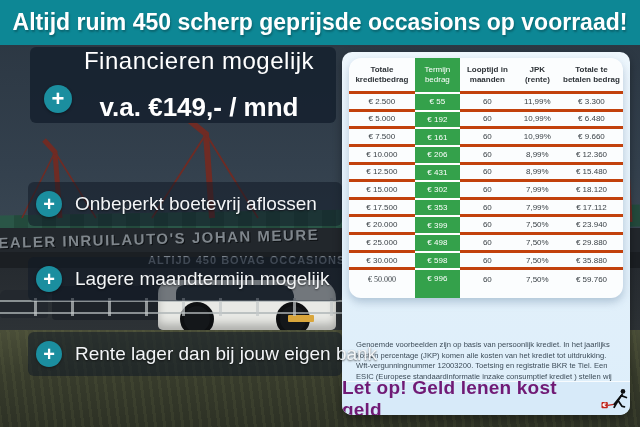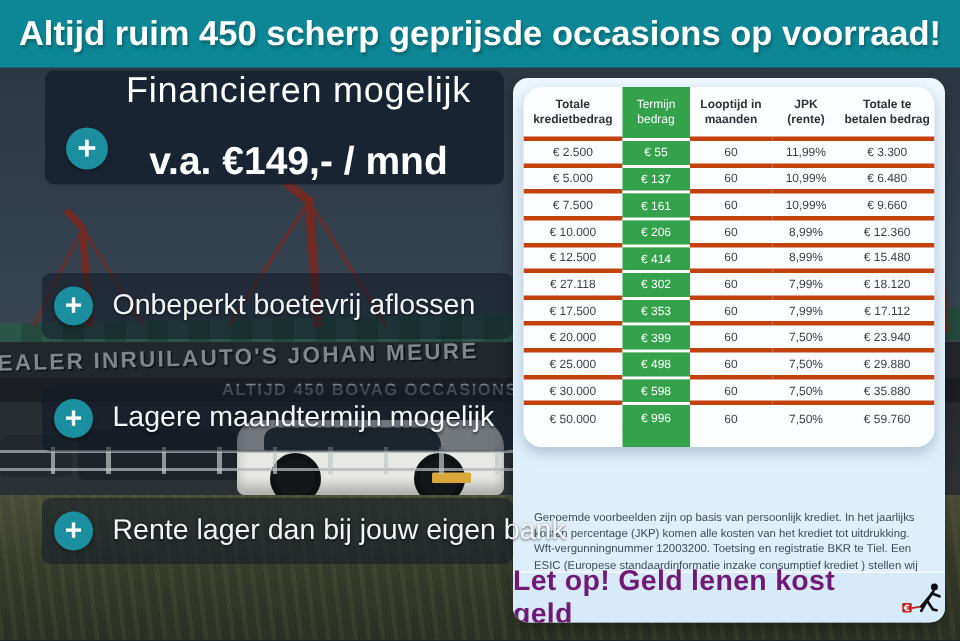--- a/index.html
+++ b/index.html
@@ -162,40 +162,40 @@
           <div class="th green">Termijn bedrag</div>
           <div class="th">Looptijd in maanden</div>
           <div class="th">JPK (rente)</div>
           <div class="th">Totale te betalen bedrag</div>
           <div class="td">€ 2.500</div>
           <div class="td green">€ 55</div>
           <div class="td">60</div>
           <div class="td">11,99%</div>
           <div class="td">€ 3.300</div>
           <div class="td">€ 5.000</div>
-          <div class="td green">€ 137</div>
+          <div class="td green">€ 192</div>
           <div class="td">60</div>
           <div class="td">10,99%</div>
           <div class="td">€ 6.480</div>
           <div class="td">€ 7.500</div>
           <div class="td green">€ 161</div>
           <div class="td">60</div>
           <div class="td">10,99%</div>
           <div class="td">€ 9.660</div>
           <div class="td">€ 10.000</div>
           <div class="td green">€ 206</div>
           <div class="td">60</div>
           <div class="td">8,99%</div>
           <div class="td">€ 12.360</div>
           <div class="td">€ 12.500</div>
-          <div class="td green">€ 414</div>
+          <div class="td green">€ 431</div>
           <div class="td">60</div>
           <div class="td">8,99%</div>
           <div class="td">€ 15.480</div>
-          <div class="td">€ 27.118</div>
+          <div class="td">€ 15.000</div>
           <div class="td green">€ 302</div>
           <div class="td">60</div>
           <div class="td">7,99%</div>
           <div class="td">€ 18.120</div>
           <div class="td">€ 17.500</div>
           <div class="td green">€ 353</div>
           <div class="td">60</div>
           <div class="td">7,99%</div>
           <div class="td">€ 17.112</div>
           <div class="td">€ 20.000</div>
@@ -206,21 +206,21 @@
           <div class="td">€ 25.000</div>
           <div class="td green">€ 498</div>
           <div class="td">60</div>
           <div class="td">7,50%</div>
           <div class="td">€ 29.880</div>
           <div class="td">€ 30.000</div>
           <div class="td green">€ 598</div>
           <div class="td">60</div>
           <div class="td">7,50%</div>
           <div class="td">€ 35.880</div>
-          <div class="td" style="border-bottom: none;">€ 50.000</div>
+          <div class="td" style="border-bottom: none; font-family: Liberation Serif, serif;">€ 50.000</div>
           <div class="td green">€ 996</div>
           <div class="td" style="border-bottom: none;">60</div>
           <div class="td" style="border-bottom: none;">7,50%</div>
           <div class="td" style="border-bottom: none;">€ 59.760</div>
         </div>
       <div class="green-filler"></div>
     </div>
     <div class="disclaimer">Genoemde voorbeelden zijn op basis van persoonlijk krediet. In het jaarlijks kosten percentage (JKP) komen alle kosten van het krediet tot uitdrukking. Wft-vergunningnummer 12003200. Toetsing en registratie BKR te Tiel. Een ESIC (Europese standaardinformatie inzake consumptief krediet ) stellen wij graag voor je op.</div>
     <div class="warn-strip">
       <span class="warn-text">Let op! Geld lenen kost geld</span>

